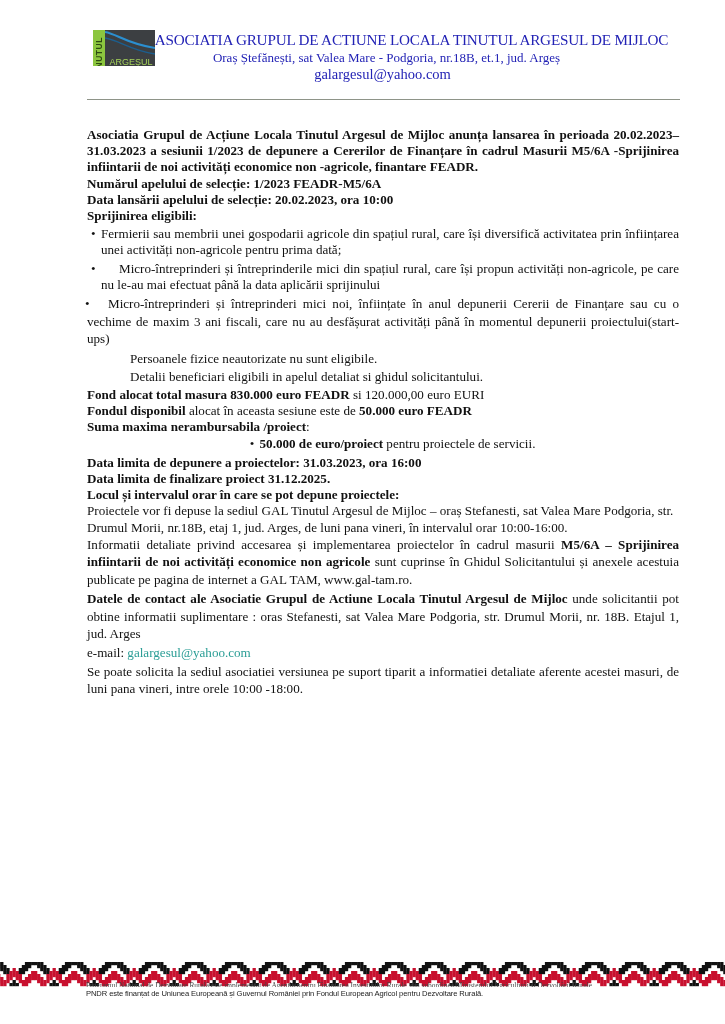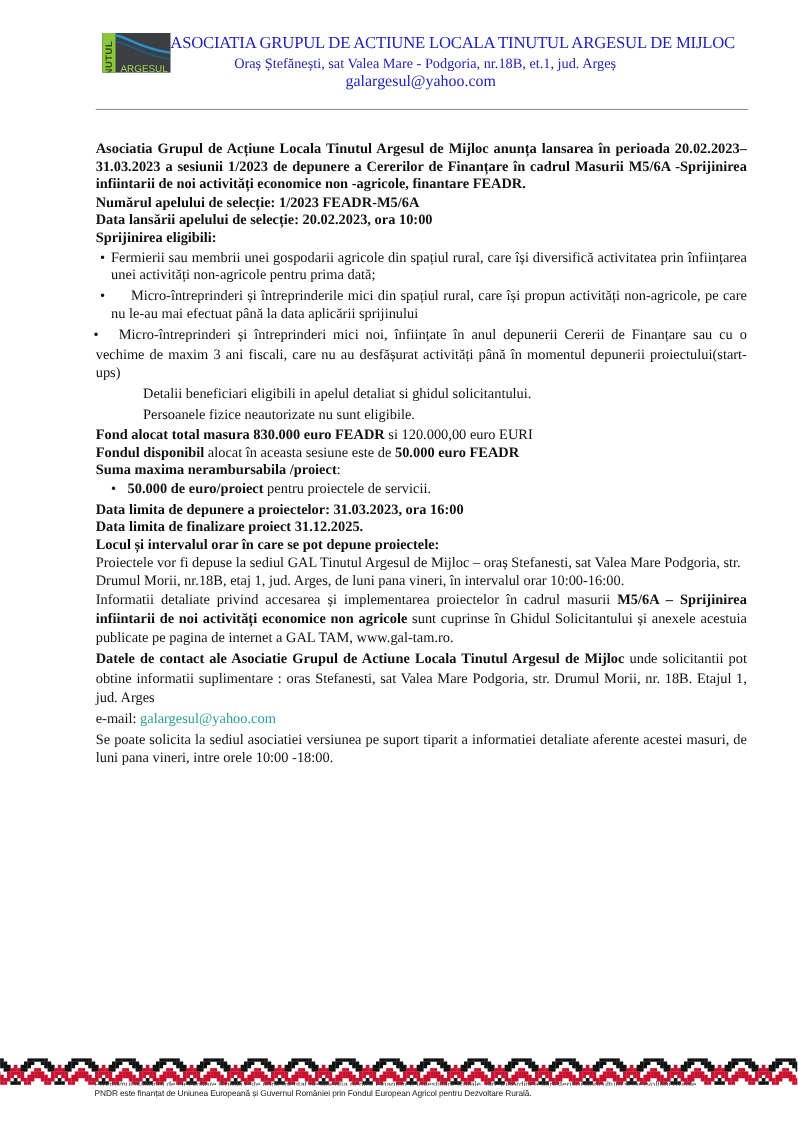--- a/index.html
+++ b/index.html
@@ -38,21 +38,21 @@
   b { font-weight: bold; }
   .bul { position: relative; }
   .b1 { padding-left: 14px; }
   .b1 .dot { position: absolute; left: 4px; top: 0; }
   .indent2 { padding-left: 43px; }
   .link { color: #2a9d95; }
 
   
   .footer { position: absolute; left: 0; top: 962px; width: 725px; height: 62px; }
   .pattern { position: absolute; left: 0; top: 0; width: 725px; height: 25px; }
-  .ft1 { position: absolute; left: 86px; top: 19px; width: 640px; font-family: Liberation Sans, sans-serif;
+  .ft1 { position: absolute; left: 86px; top: 19px; width: 640px; font-family: Liberation Serif, serif;
          font-size: 7.4px; color: #444; white-space: nowrap; overflow: hidden; height: 6px; line-height: 9px; }
   .ft2 { position: absolute; left: 86px; top: 27px; font-family: "Liberation Sans", sans-serif;
          font-size: 7.6px; color: #222; white-space: nowrap; letter-spacing: -0.1px; }
 </style>
 </head>
 <body>
 
 <div class="header">
   <div class="logo">
     <div class="green"></div>
@@ -81,33 +81,33 @@
   <p class="j bul b1" style="margin-top:2px;">
     <span class="dot">•</span>
     <span>Fermierii sau membrii unei gospodarii agricole din spațiul rural, care își diversifică activitatea prin înființarea unei activități non-agricole pentru prima dată;</span>
   </p>
   <p class="bul" style="padding-left:14px; margin-top:2px; text-align:justify;">
     <span style="display:inline-block; width:28px; margin-left:-10px;">•</span><span>Micro-întreprinderi și întreprinderile mici din spațiul rural, care își propun activități non-agricole, pe care nu le-au mai efectuat până la data aplicării sprijinului</span>
   </p>
   <p class="j bul" style="margin-top:2px; line-height:17.5px;">
     <span style="display:inline-block; width:23px; margin-left:-2px;">•</span><span>Micro-întreprinderi și întreprinderi mici noi, înființate în anul depunerii Cererii de Finanțare sau cu o vechime de maxim 3 ani fiscali, care nu au desfășurat activități până în momentul depunerii proiectului(start-ups)</span>
   </p>
+  <p class="indent2" style="margin-top:3px;">Persoanele fizice neautorizate nu sunt eligibile.</p>
   <p class="indent2" style="margin-top:2px;">Detalii beneficiari eligibili in apelul detaliat si ghidul solicitantului.</p>
-  <p class="indent2" style="margin-top:3px;">Persoanele fizice neautorizate nu sunt eligibile.</p>
 
   <p style="margin-top:2px;">
     <b>Fond alocat total masura 830.000 euro FEADR</b><span> si 120.000,00 euro EURI</span>
   </p>
   <p>
     <b>Fondul disponibil</b><span> alocat în aceasta sesiune este de </span><b>50.000 euro FEADR</b>
   </p>
   <p>
     <b>Suma maxima nerambursabila /proiect</b><span>:</span>
   </p>
-  <p style="padding-left:14px;">
+  <p style="padding-left:14px;text-align:center;">
     <span style="display:inline-block; width:15px;">•</span><b>50.000 de euro/proiect</b><span> pentru proiectele de servicii.</span>
   </p>
   <p style="margin-top:3px;"><b>Data limita de depunere a proiectelor: 31.03.2023, ora 16:00</b></p>
   <p><b>Data limita de finalizare proiect 31.12.2025.</b></p>
   <p><b>Locul și intervalul orar în care se pot depune proiectele:</b></p>
   <p>Proiectele vor fi depuse la sediul GAL  Tinutul Argesul de Mijloc – oraș Stefanesti, sat Valea Mare Podgoria, str. Drumul Morii, nr.18B, etaj 1, jud. Arges, de luni pana vineri, în intervalul orar 10:00-16:00.</p>
   <p class="j" style="line-height:17.5px;">
     <span>Informatii detaliate privind accesarea și implementarea proiectelor în cadrul masurii </span><b>M5/6A – Sprijinirea infiintarii de noi activități economice non agricole</b><span> sunt cuprinse în Ghidul Solicitantului și anexele acestuia publicate pe pagina de internet a GAL TAM, www.gal-tam.ro.</span>
   </p>
   <p class="j" style="line-height:17.5px; margin-top:2px;">

